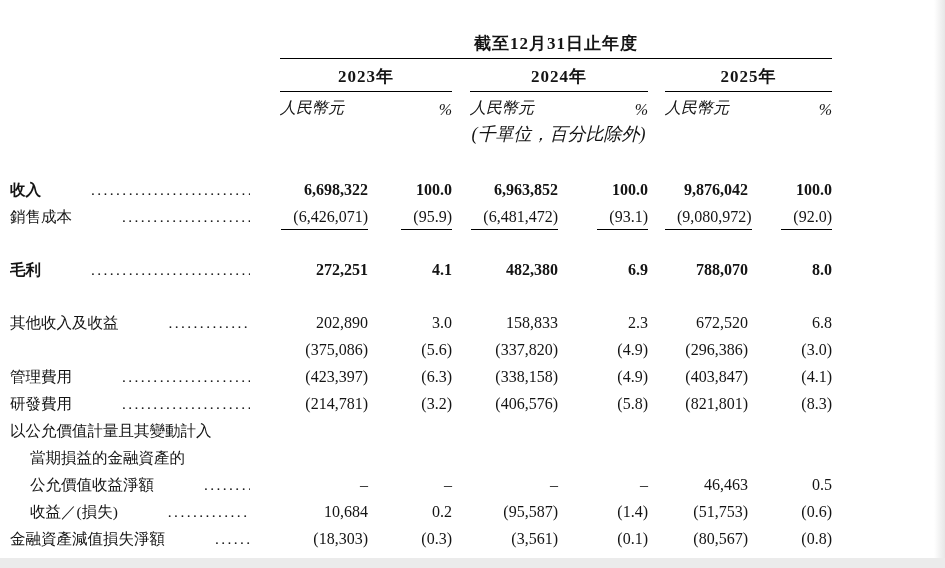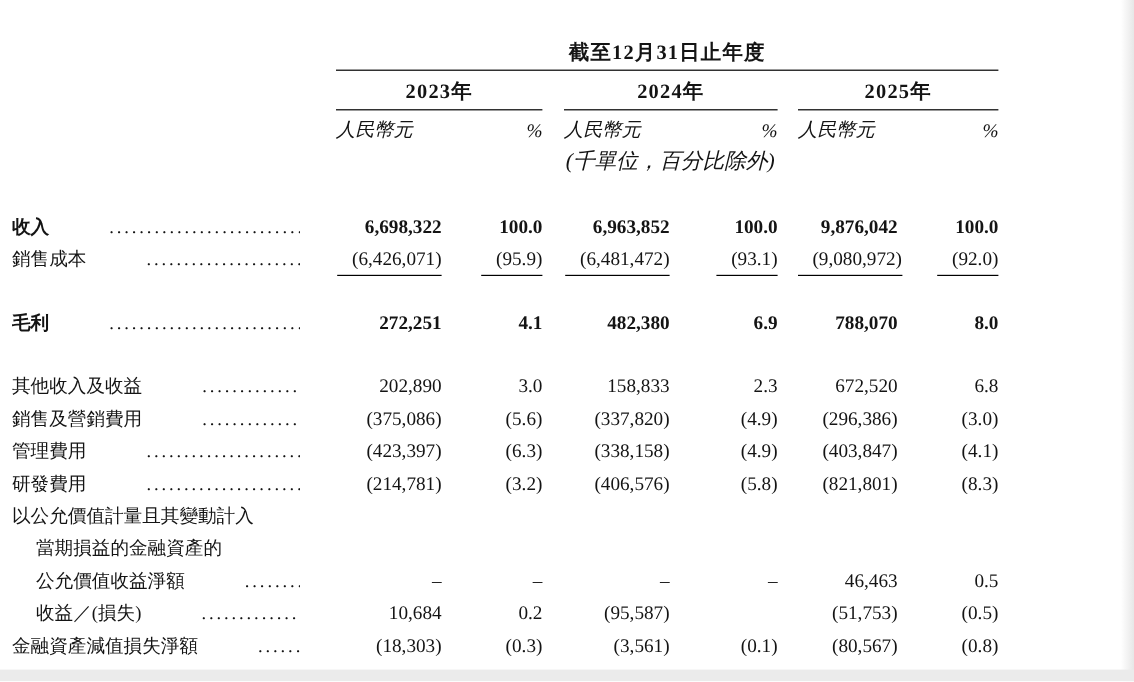--- a/index.html
+++ b/index.html
@@ -213,26 +213,20 @@
             </div>
           </div>
           <div class="cell" style="grid-column-start: 3;">202,890</div>
           <div class="cell" style="grid-column-start: 4;">3.0</div>
           <div class="cell" style="grid-column-start: 6;">158,833</div>
           <div class="cell" style="grid-column-start: 7;">2.3</div>
           <div class="cell" style="grid-column-start: 9;">672,520</div>
           <div class="cell" style="grid-column-start: 10;">6.8</div>
         </div>
         <div class="grid trow">
-          <div class="label-cell">
-            <div class="label-line">
-              <span class="txt">銷售及營銷費用</span>
-              <span class="leader"></span>
-            </div>
-          </div>
           <div class="cell" style="grid-column-start: 3;">(375,086)</div>
           <div class="cell" style="grid-column-start: 4;">(5.6)</div>
           <div class="cell" style="grid-column-start: 6;">(337,820)</div>
           <div class="cell" style="grid-column-start: 7;">(4.9)</div>
           <div class="cell" style="grid-column-start: 9;">(296,386)</div>
           <div class="cell" style="grid-column-start: 10;">(3.0)</div>
         </div>
         <div class="grid trow">
           <div class="label-cell">
             <div class="label-line">
@@ -284,22 +278,23 @@
         <div class="grid trow">
           <div class="label-cell">
             <div class="label-line indent-1">
               <span class="txt">收益／(損失)</span>
               <span class="leader"></span>
             </div>
           </div>
           <div class="cell" style="grid-column-start: 3;">10,684</div>
           <div class="cell" style="grid-column-start: 4;">0.2</div>
           <div class="cell" style="grid-column-start: 6;">(95,587)</div>
+          <div class="cell" style="grid-column-start: 7;">(1.4)</div>
           <div class="cell" style="grid-column-start: 9;">(51,753)</div>
-          <div class="cell" style="grid-column-start: 10;">(0.5)</div>
+          <div class="cell" style="grid-column-start: 10;">(0.6)</div>
         </div>
         <div class="grid trow">
           <div class="label-cell">
             <div class="label-line">
               <span class="txt">金融資產減值損失淨額</span>
               <span class="leader"></span>
             </div>
           </div>
           <div class="cell" style="grid-column-start: 3;">(18,303)</div>
           <div class="cell" style="grid-column-start: 4;">(0.3)</div>

